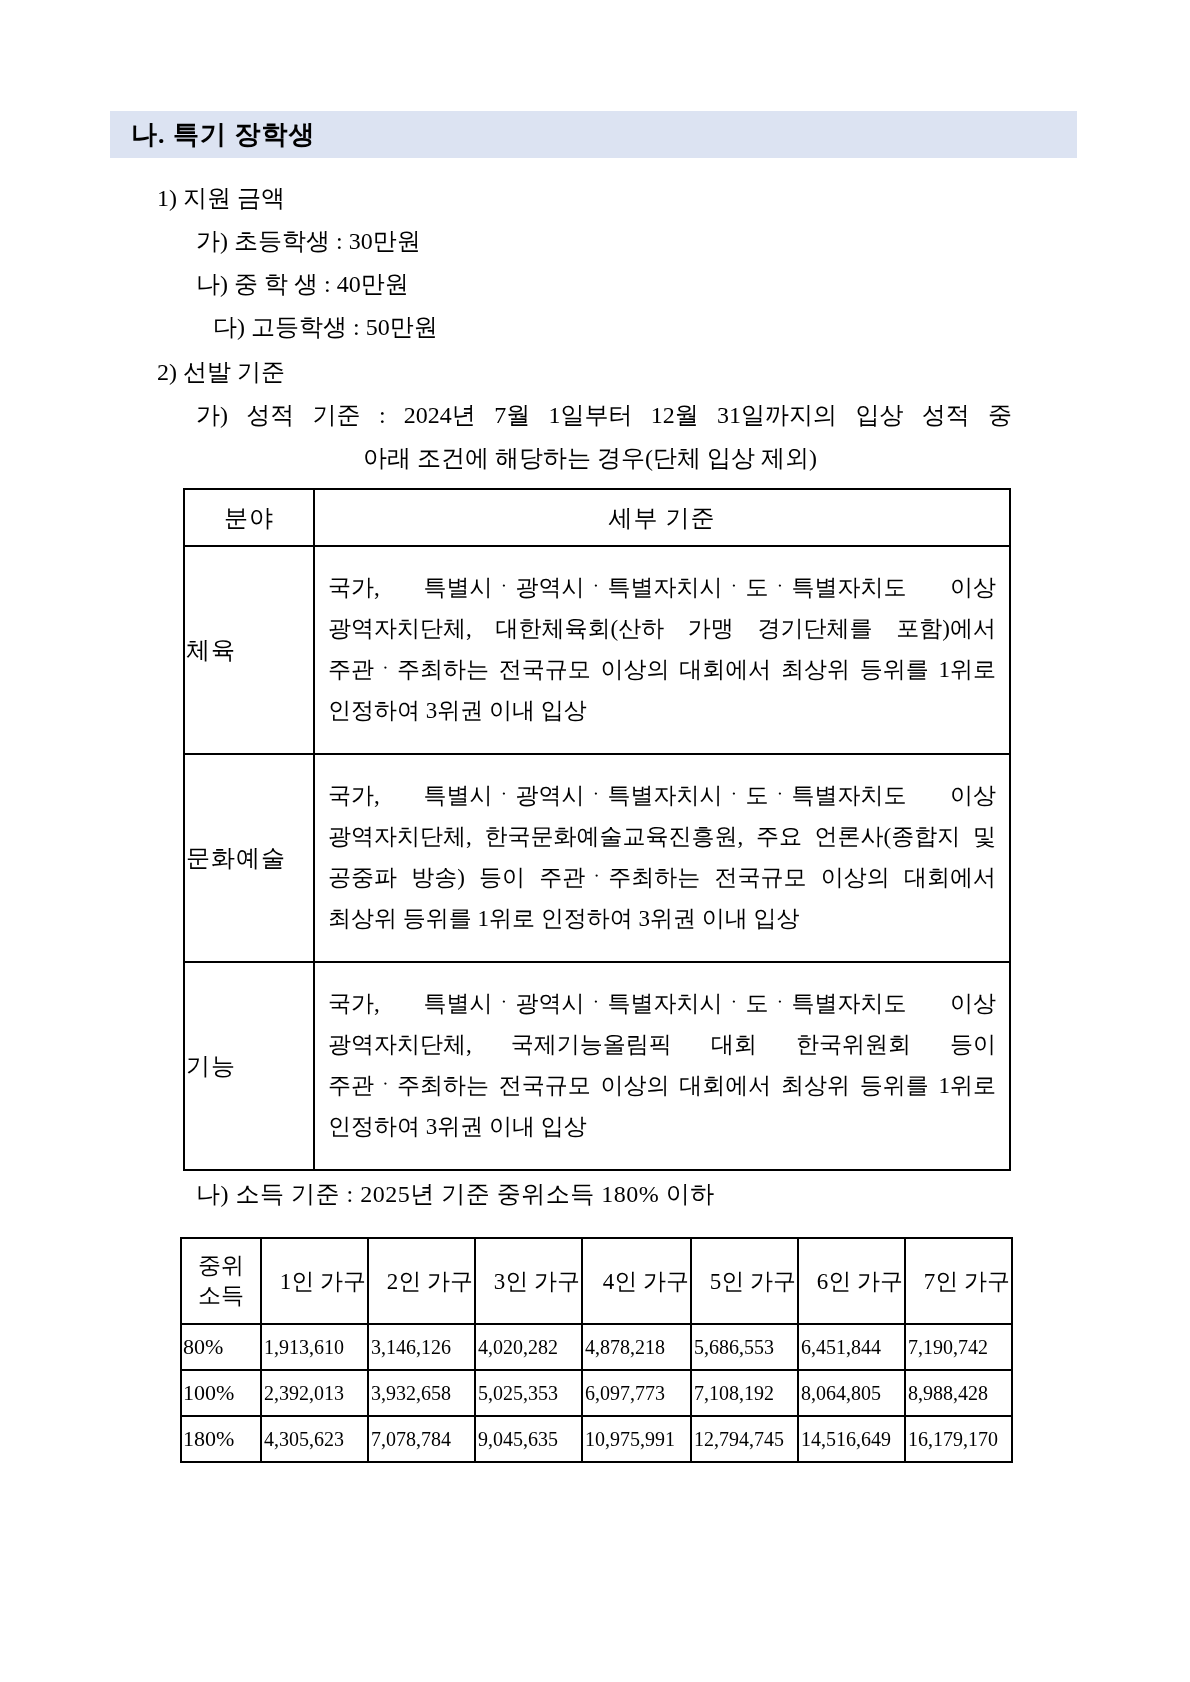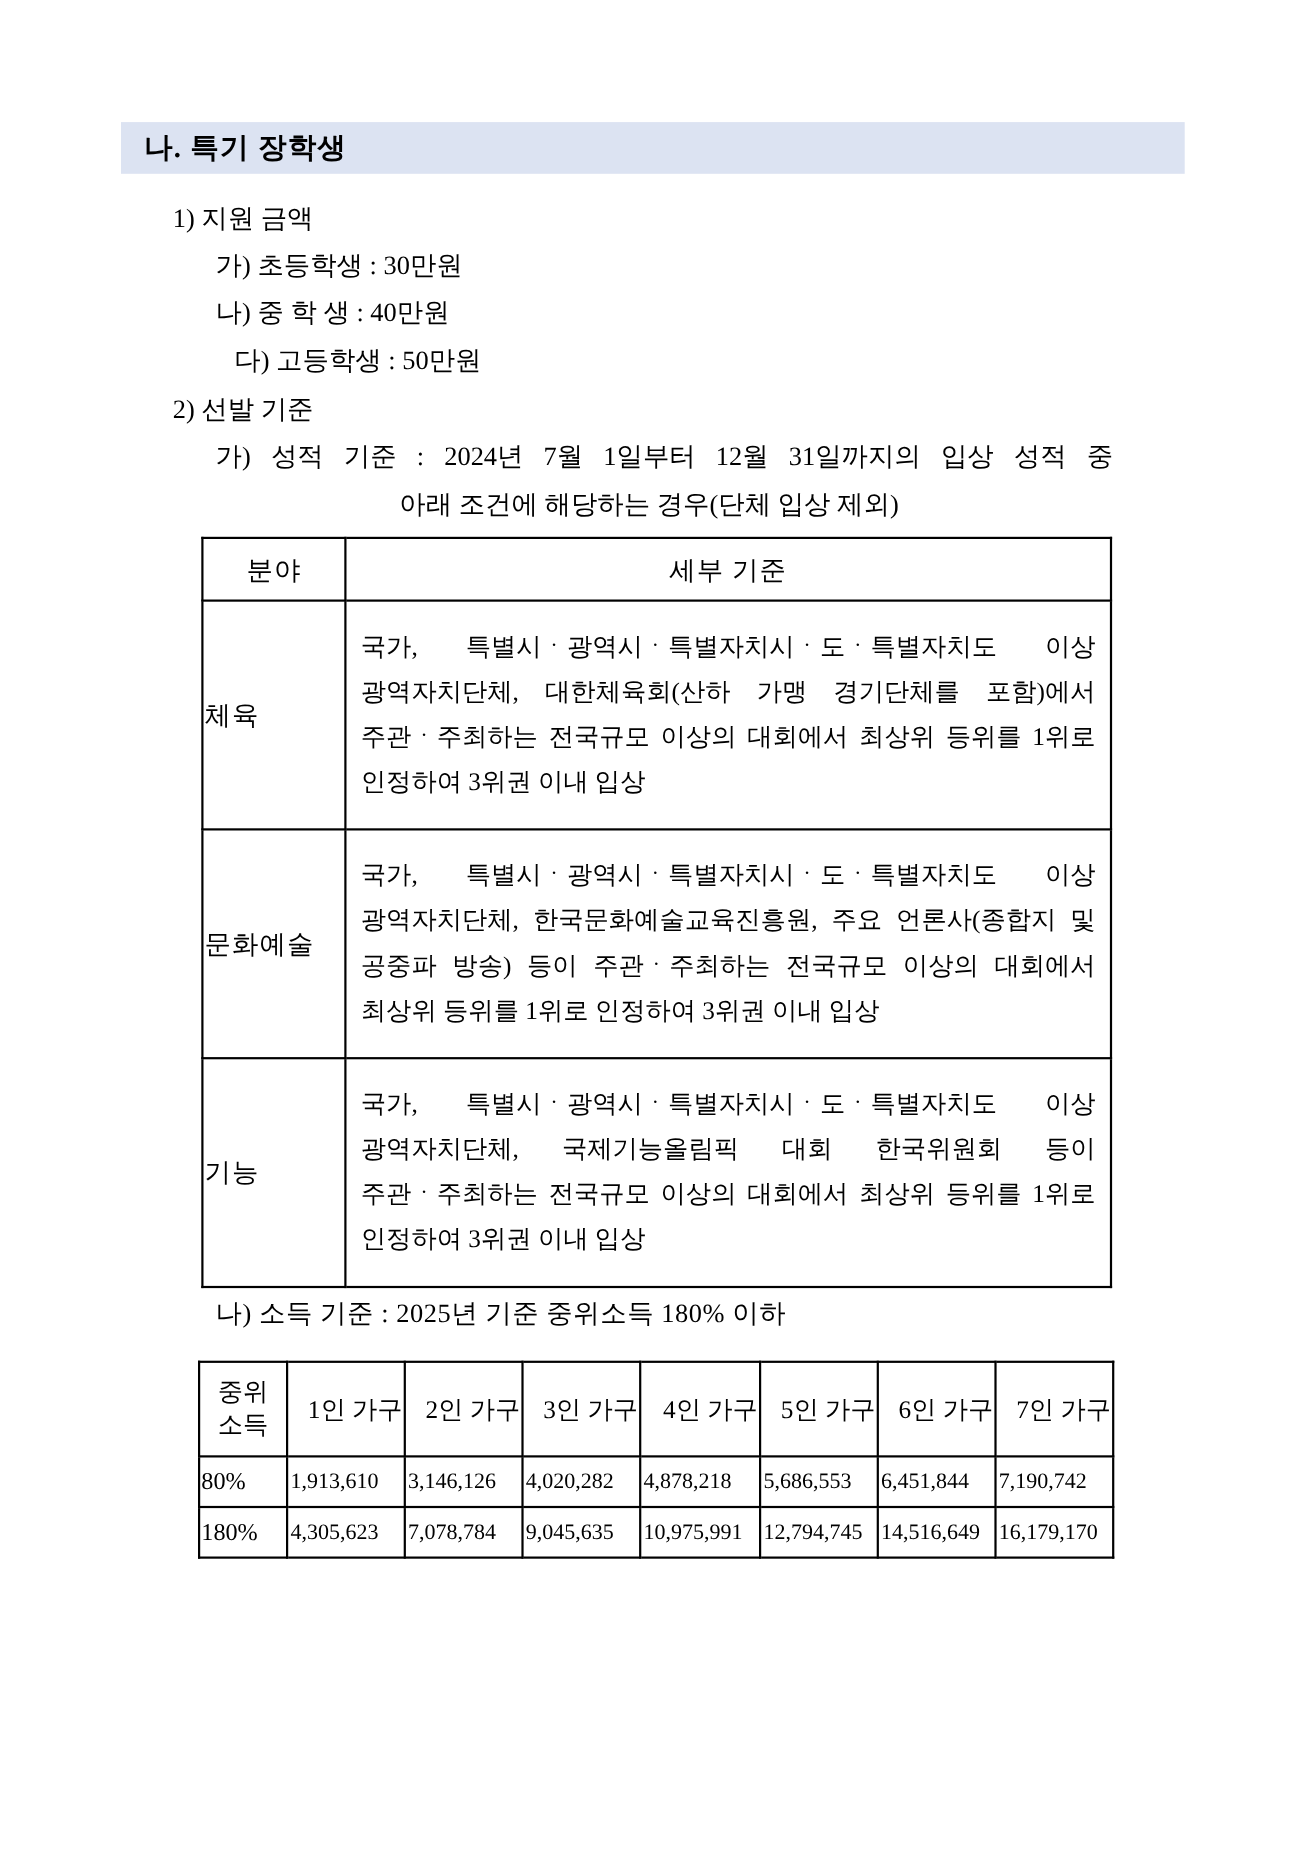--- a/index.html
+++ b/index.html
@@ -153,20 +153,30 @@
       <td class="pct-cell">80%</td>
       <td class="num-cell">1,913,610</td>
       <td class="num-cell">3,146,126</td>
       <td class="num-cell">4,020,282</td>
       <td class="num-cell">4,878,218</td>
       <td class="num-cell">5,686,553</td>
       <td class="num-cell">6,451,844</td>
       <td class="num-cell">7,190,742</td>
     </tr>
     <tr>
+      <td class="pct-cell">100%</td>
+      <td class="num-cell">2,392,013</td>
+      <td class="num-cell">3,932,658</td>
+      <td class="num-cell">5,025,353</td>
+      <td class="num-cell">6,097,773</td>
+      <td class="num-cell">7,108,192</td>
+      <td class="num-cell">8,064,805</td>
+      <td class="num-cell">8,988,428</td>
+    </tr>
+    <tr>
       <td class="pct-cell">180%</td>
       <td class="num-cell">4,305,623</td>
       <td class="num-cell">7,078,784</td>
       <td class="num-cell">9,045,635</td>
       <td class="num-cell">10,975,991</td>
       <td class="num-cell">12,794,745</td>
       <td class="num-cell">14,516,649</td>
       <td class="num-cell">16,179,170</td>
     </tr>
   </tbody>

